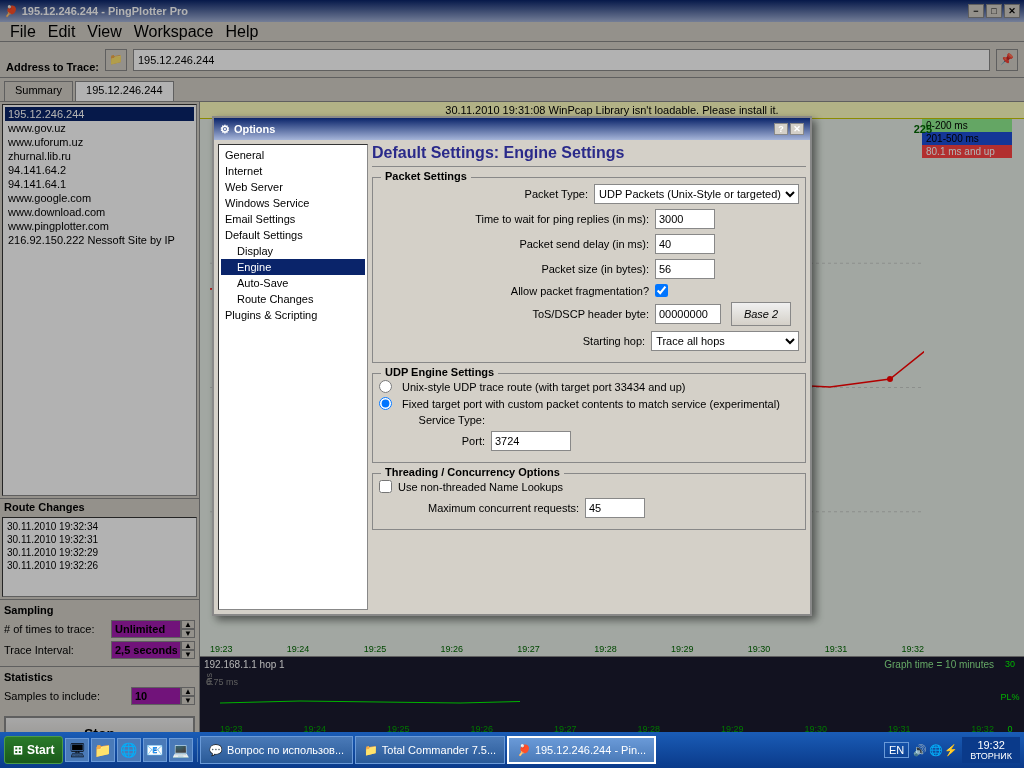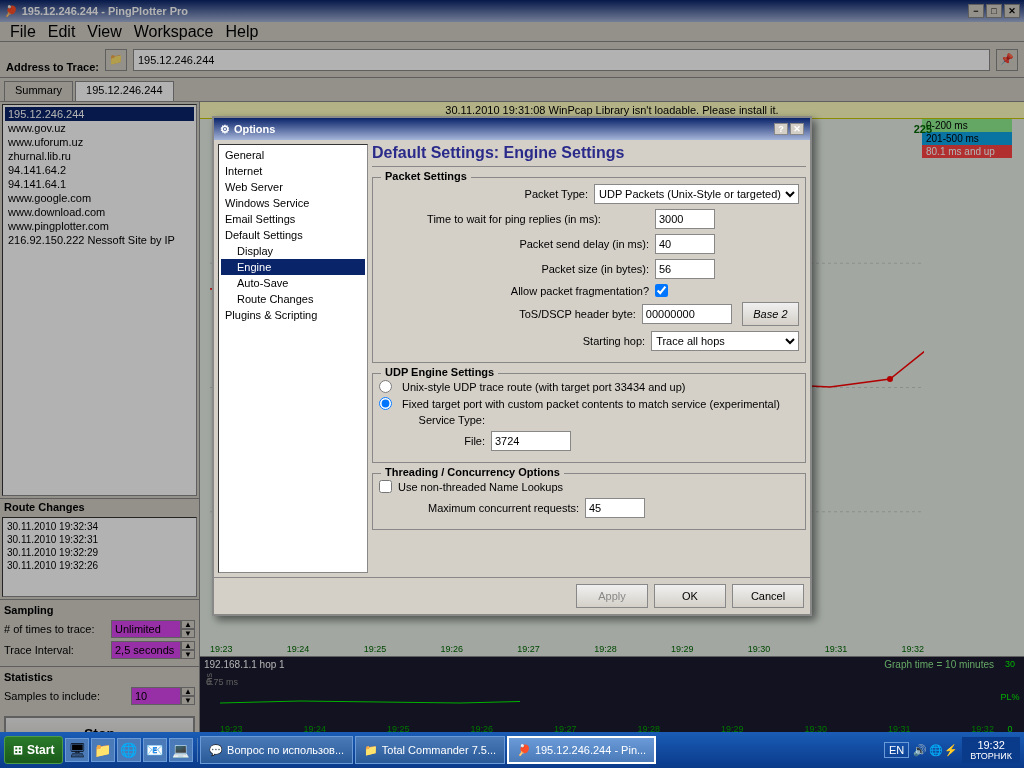--- a/index.html
+++ b/index.html
@@ -102,21 +102,21 @@
     }
     .route-item { padding: 1px 2px; }
 
     .sampling-section { padding: 4px; border-top: 1px solid #888; }
     .sampling-label { font-weight: bold; font-size: 11px; margin-bottom: 4px; }
     .field-row { display: flex; align-items: center; justify-content: space-between; margin-bottom: 3px; }
     .field-label { font-size: 11px; }
     .field-input-group { display: flex; align-items: center; }
     .field-input {
       width: 70px; height: 18px; border: 1px solid #888; font-size: 11px;
-      padding: 1px 3px; background: #d946ef;
+      padding: 1px 3px; background: #a21caf; font-weight: bold;
     }
     .spinner-btn {
       width: 14px; height: 9px; background: #d4d0c8; border: 1px solid #888;
       display: flex; align-items: center; justify-content: center; font-size: 8px;
       cursor: pointer; line-height: 1;
     }
     .spinner-group { display: flex; flex-direction: column; }
 
     .stats-section { padding: 4px; border-top: 1px solid #888; }
     .stats-label { font-weight: bold; font-size: 11px; margin-bottom: 4px; }
@@ -180,21 +180,21 @@
       width: 90px;
       display: flex;
       flex-direction: column;
     }
     .legend-item {
       padding: 1px 4px;
       font-size: 10px;
       color: black;
     }
     .legend-green { background: #90ee90; }
-    .legend-yellow { background: #0ea5e9; }
+    .legend-yellow { background: #1d4ed8; }
     .legend-red { background: #ff4444; color: white; }
 
     
     .bottom-graph-area {
       height: 80px;
       background: #1a1a2e;
       position: relative;
       border-top: 1px solid #888;
     }
     .bottom-graph-label {
@@ -632,42 +632,42 @@
           <div class="form-row">
             <span class="form-label" style="width:220px;">Packet Type:</span>
             <select class="form-select" style="width:210px;">
               <option>UDP Packets (Unix-Style or targeted)</option>
               <option>ICMP Packets</option>
               <option>TCP Packets</option>
             </select>
           </div>
 
           <div class="form-row">
-            <span class="form-label" style="width:270px;text-align:center;">Time to wait for ping replies (in ms):</span>
+            <span class="form-label" style="width:270px;">Time to wait for ping replies (in ms):</span>
             <input class="form-input" style="width: 60px;" type="text" value="3000">
           </div>
 
           <div class="form-row">
             <span class="form-label" style="width:270px;">Packet send delay (in ms):</span>
             <input class="form-input" style="width: 60px;" type="text" value="40">
           </div>
 
           <div class="form-row">
             <span class="form-label" style="width:270px;">Packet size (in bytes):</span>
             <input class="form-input" style="width: 60px;" type="text" value="56">
           </div>
 
           <div class="form-row">
             <span class="form-label" style="width:270px;">Allow packet fragmentation?</span>
             <input class="form-checkbox" type="checkbox" checked="" style="">
           </div>
 
           <div class="form-row">
             <span class="form-label" style="width:270px;">ToS/DSCP header byte:</span>
-            <input class="form-input" style="width: 90px;" type="text" value="00000000">
+            <input class="form-input" style="width: 66px;" type="text" value="00000000">
             <button class="modal-btn" style="width:60px; margin-left:4px;font-style:italic;">Base 2</button>
           </div>
 
           <div class="form-row">
             <span class="form-label" style="width:270px;">Starting hop:</span>
             <select class="form-select" style="width:150px;">
               <option>Trace all hops</option>
               <option>1</option>
               <option>2</option>
             </select>
@@ -683,44 +683,39 @@
           </div>
           <div class="radio-row">
             <input type="radio" name="udp_mode" checked="" style="">
             <span>Fixed target port with custom packet contents to match service (experimental)</span>
           </div>
 
           <div class="form-row" style="margin-left:16px;">
             <span class="form-label" style="width:90px;">Service Type:</span>
           </div>
           <div class="form-row" style="margin-left:16px;">
-            <span class="form-label" style="width:90px;">File:</span>
+            <span class="form-label" style="width:90px;">Port:</span>
             <input class="form-input" style="width: 80px;" type="text" value="3724">
           </div>
         </div>
 
         <div class="section-box">
           <div class="section-box-title">Threading / Concurrency Options</div>
           <div class="form-row">
             <input type="checkbox" style="">
             <span>Use non-threaded Name Lookups</span>
           </div>
           <div class="form-row">
             <span class="form-label" style="width:200px;">Maximum concurrent requests:</span>
             <input class="form-input" style="width: 60px;" type="text" value="45">
           </div>
         </div>
       </div>
     </div>
 
-    <div class="modal-footer">
-      <button class="modal-btn disabled">Apply</button>
-      <button class="modal-btn">OK</button>
-      <button class="modal-btn">Cancel</button>
-    </div>
   </div>
 </div>
 
 <div class="taskbar">
   <button class="start-btn">
     <span>⊞</span>
     <span>Start</span>
   </button>
 
   <div style="display:flex; gap:2px; border-right:1px solid #4a7ab8; padding-right:4px;">

